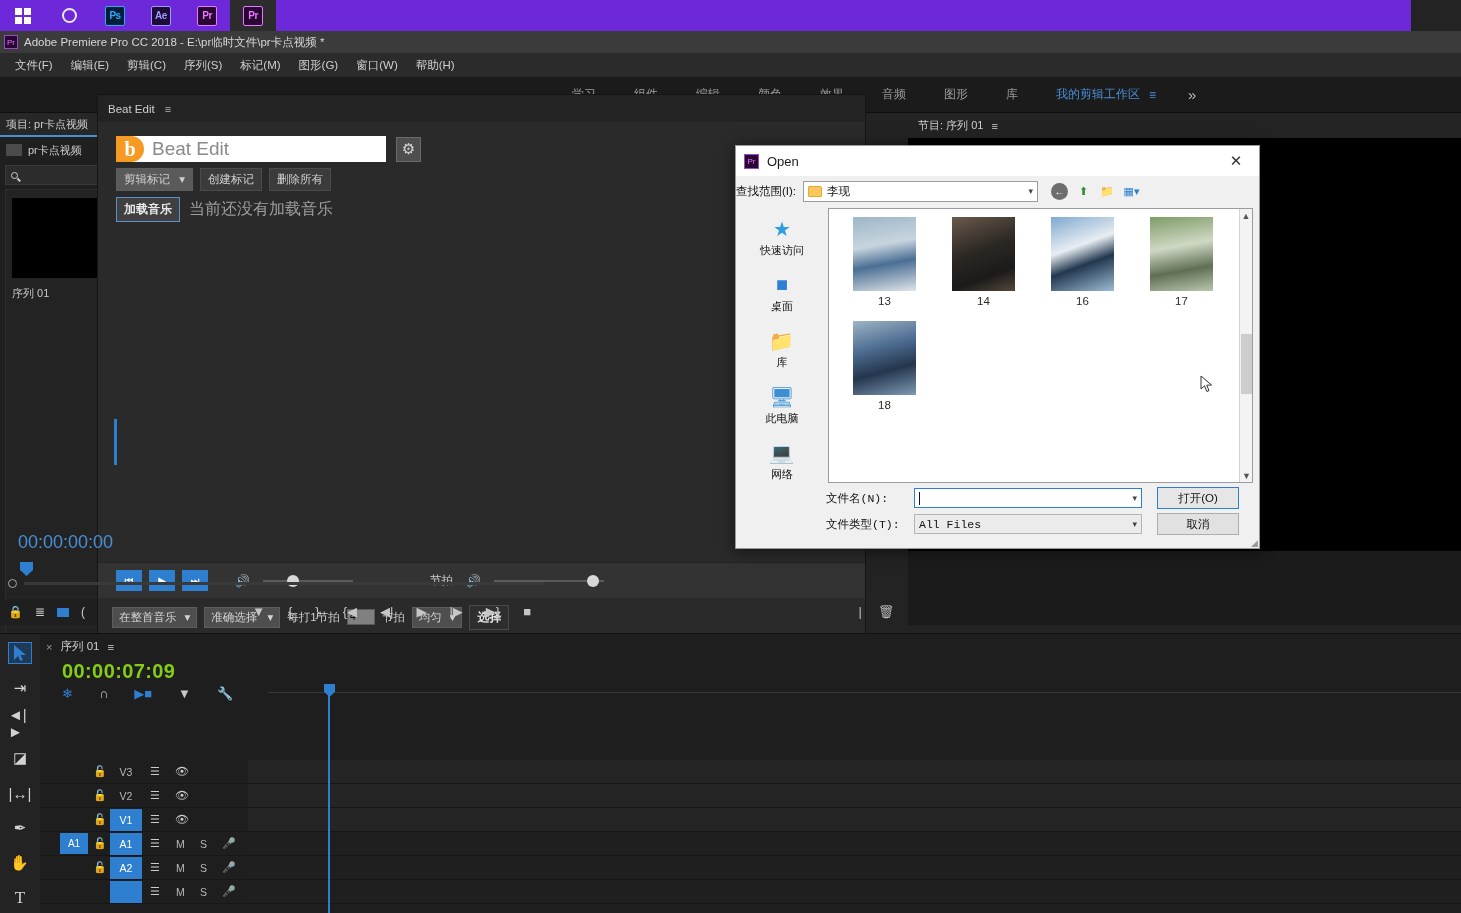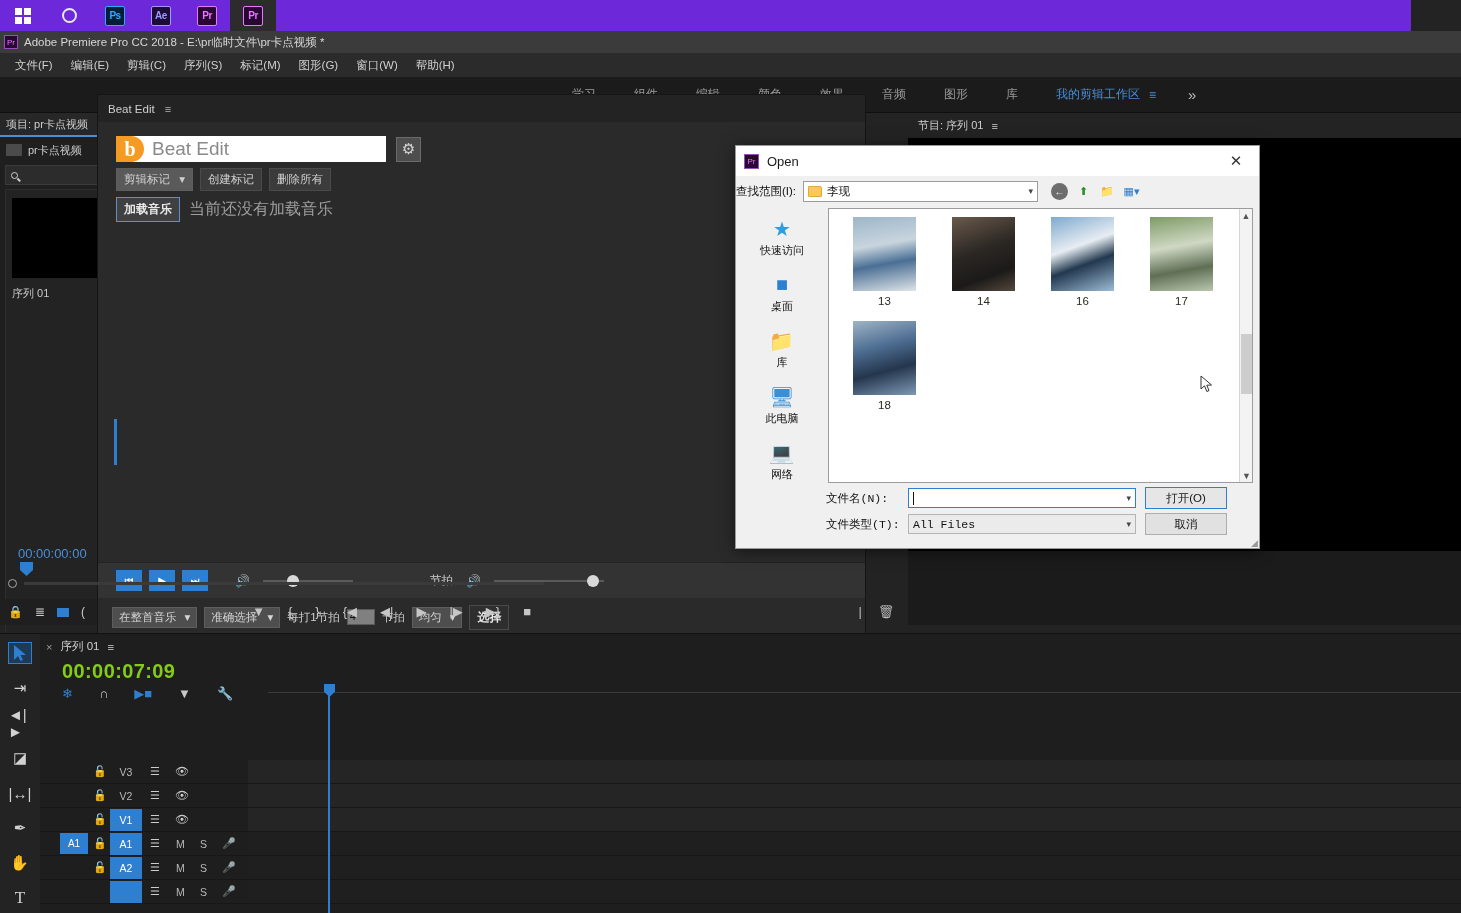--- a/index.html
+++ b/index.html
@@ -150,21 +150,21 @@
   .be-slider-right { color:#9a9a9a; font-size:11px; margin-left:10px; }
   .be-color-swatch { width:34px; height:15px; background:#808080; border:1px solid #5a5a5a; }
   .be-dice { width:16px; height:16px; border-radius:3px; background:#4a4a4a; }
 
   
   .prog-panel {
     position:absolute; left:908px; top:113px; width:553px; height:512px; background:#1b1b1b;
   }
   .prog-tab { height:25px; background:#232323; color:#cfcfcf; font-size:11px; display:flex; align-items:center; gap:8px; padding-left:10px; }
   .prog-screen { position:absolute; left:0; top:25px; width:553px; height:413px; background:#000; }
-  .prog-timecode { position:absolute; left:18px; top:546px; color:#4a8fd6; font-size:13px; }
+  .prog-timecode { position:absolute; left:18px; top:532px; color:#4a8fd6; font-size:18px; }
   .prog-scrub { position:absolute; left:8px; top:579px; width:537px; height:8px; }
   .prog-scrub-track { position:absolute; left:16px; top:3px; width:520px; height:3px; background:#3a3a3a; }
   .prog-scrub-circle { position:absolute; left:0px; top:0px; width:9px; height:9px; border:1.5px solid #a8a8a8; border-radius:50%; }
   .prog-marker { position:absolute; left:20px; top:562px; width:13px; height:14px; }
   .prog-controls { position:absolute; left:0; top:598px; width:553px; height:27px; display:flex; align-items:center; justify-content:flex-end; gap:23px; padding-right:22px; color:#c6c6c6; font-size:13px; }
 
   
   .src-footer { position:absolute; left:845px; top:597px; width:63px; height:28px; display:flex; align-items:center; justify-content:center; gap:16px; color:#bdbdbd; font-size:13px;}
 
   
@@ -231,21 +231,21 @@
     padding:8px 6px; overflow:hidden;
   }
   .file-grid { display:flex; flex-wrap:wrap; gap:0; }
   .file-item { width:99px; display:flex; flex-direction:column; align-items:center; margin-bottom:14px; }
   .file-thumb { width:63px; height:74px; background:#dfe4ea; position:relative; overflow:hidden; }
   .file-name { color:#2b2a20; font-size:11.5px; margin-top:4px; }
   .scroll-col { position:absolute; right:0; top:0; width:13px; height:100%; background:#f3f3f3; border-left:1px solid #d4d4d4; }
   .scroll-arrow { height:13px; color:#555; font-size:9px; display:flex; align-items:center; justify-content:center; }
   .scroll-thumb { position:absolute; left:1px; top:125px; width:11px; height:60px; background:#cdcdcd; }
   .dlg-bottom { position:absolute; left:0; top:337px; width:525px; height:67px; }
-  .row-fn { display:flex; align-items:center; padding-left:90px; margin-top:4px; }
+  .row-fn { display:flex; align-items:center; padding-left:90px; gap:6px; margin-top:4px; }
   .fn-label { width:82px; color:#111; font-size:11.5px; font-family:"Liberation Mono", monospace; }
   .fn-input {
     width:228px; height:20px; background:#fff; border:1px solid #2f7fd1; display:flex; align-items:center;
     padding-left:4px; font-size:11.5px; color:#111;
   }
   .fn-input.plain { border:1px solid #b4b4b4; background:#ebebeb; }
   .caret { width:1px; height:13px; background:#111; }
   .btn-open, .btn-cancel {
     width:82px; height:22px; font-size:11.5px; color:#111; background:#e1e1e1;
     border:1px solid #adadad; display:flex; align-items:center; justify-content:center; margin-left:9px;

